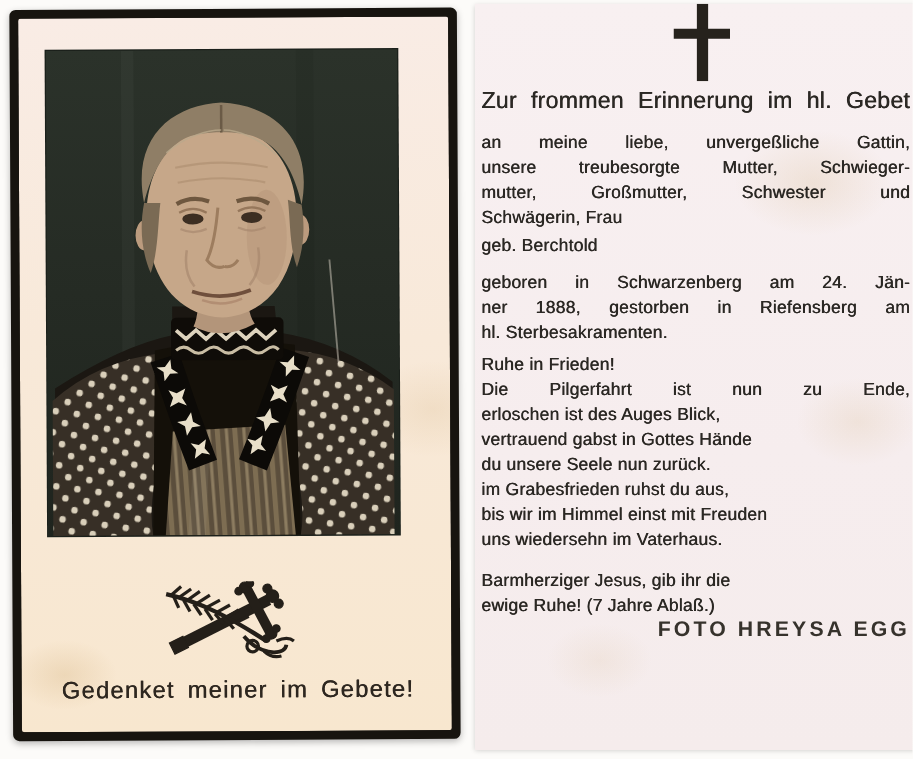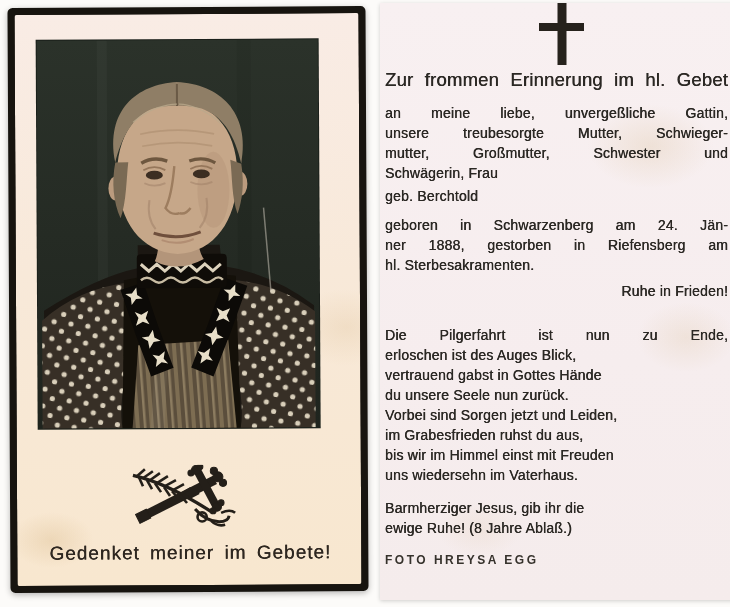--- a/index.html
+++ b/index.html
@@ -52,26 +52,26 @@
       text-shadow:.35px 0 0 currentColor;white-space:nowrap;}
   .jl{white-space:normal;text-align:justify;text-align-last:justify;}
   .header-line{margin-top:4px;font-size:18.5px;line-height:22px;}
   .intro{margin-top:12px;}
   .name{
     margin-top:8px;text-align:center;font-weight:bold;font-size:27px;line-height:30px;
     letter-spacing:.4px;color:#262320;text-shadow:.4px 0 0 #262320;
   }
   .maiden{margin-top:3px;text-align:left;}
   .vita{margin-top:9px;}
-  .peace{margin-top:6px;text-align:right;}
-  .poem{margin-top:24px;}
+  .peace{margin-top:6px;text-align:left;}
+  .poem{margin-top:0;}
   .prayer{margin-top:13px;text-align:left;}
   .credit{
-    margin-top:16px;text-align:left;font-weight:bold;
-    font-size:12px;line-height:12px;letter-spacing:2.5px;color:#36322c;
+    margin-top:4px;text-align:right;font-weight:bold;
+    font-size:17px;line-height:12px;letter-spacing:2.5px;color:#36322c;
   }
 </style>
 </head>
 <body>
 
 <div>
 
   <div class="photo-card">
     <div class="matte">
 
@@ -237,28 +237,27 @@
         <div class="ln">hl. Sterbesakramenten.</div>
       </div>
 
       <div class="ln peace">Ruhe in Frieden!</div>
 
       <div class="poem">
         <div class="ln jl">Die Pilgerfahrt ist nun zu Ende,</div>
         <div class="ln">erloschen ist des Auges Blick,</div>
         <div class="ln">vertrauend gabst in Gottes Hände</div>
         <div class="ln">du unsere Seele nun zurück.</div>
-        <div class="ln">Vorbei sind Sorgen jetzt und Leiden,</div>
         <div class="ln">im Grabesfrieden ruhst du aus,</div>
         <div class="ln">bis wir im Himmel einst mit Freuden</div>
         <div class="ln">uns wiedersehn im Vaterhaus.</div>
       </div>
 
       <div class="prayer">
         <div class="ln">Barmherziger Jesus, gib ihr die</div>
-        <div class="ln">ewige Ruhe! (8 Jahre Ablaß.)</div>
+        <div class="ln">ewige Ruhe! (7 Jahre Ablaß.)</div>
       </div>
 
       <div class="credit">FOTO HREYSA EGG</div>
     </div>
   </div>
 
 </div>
 
 </body></html>

